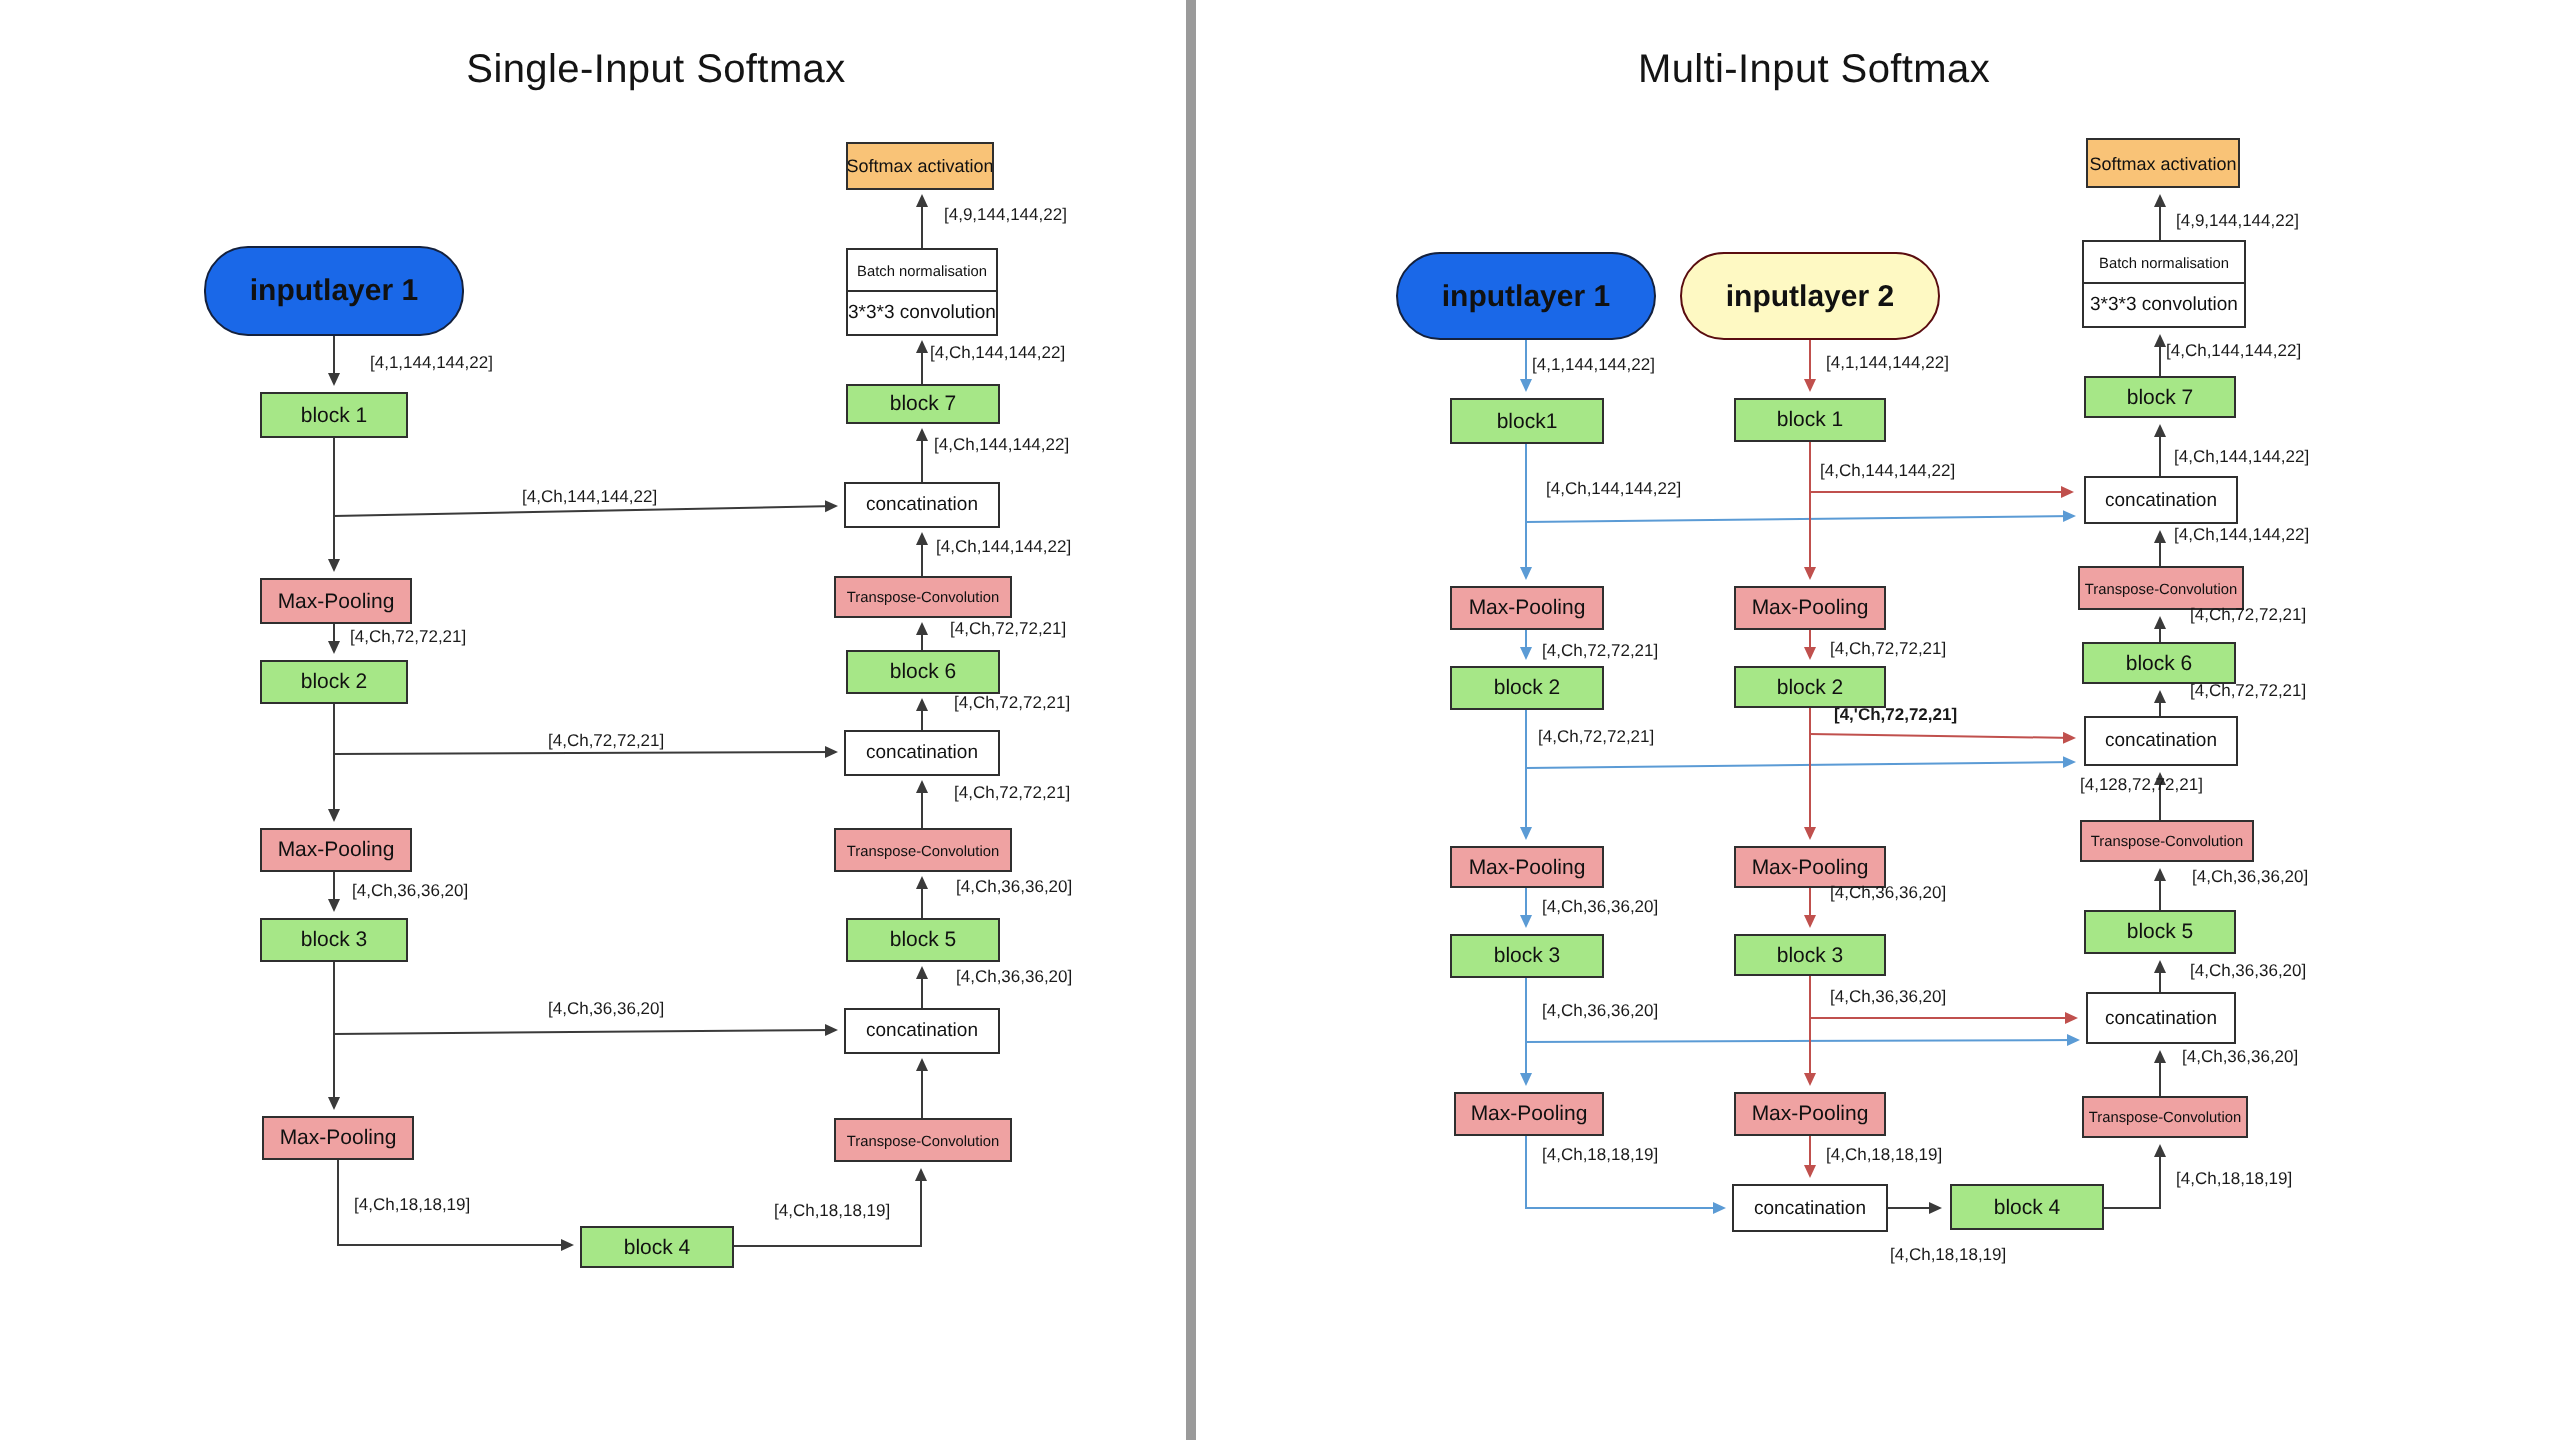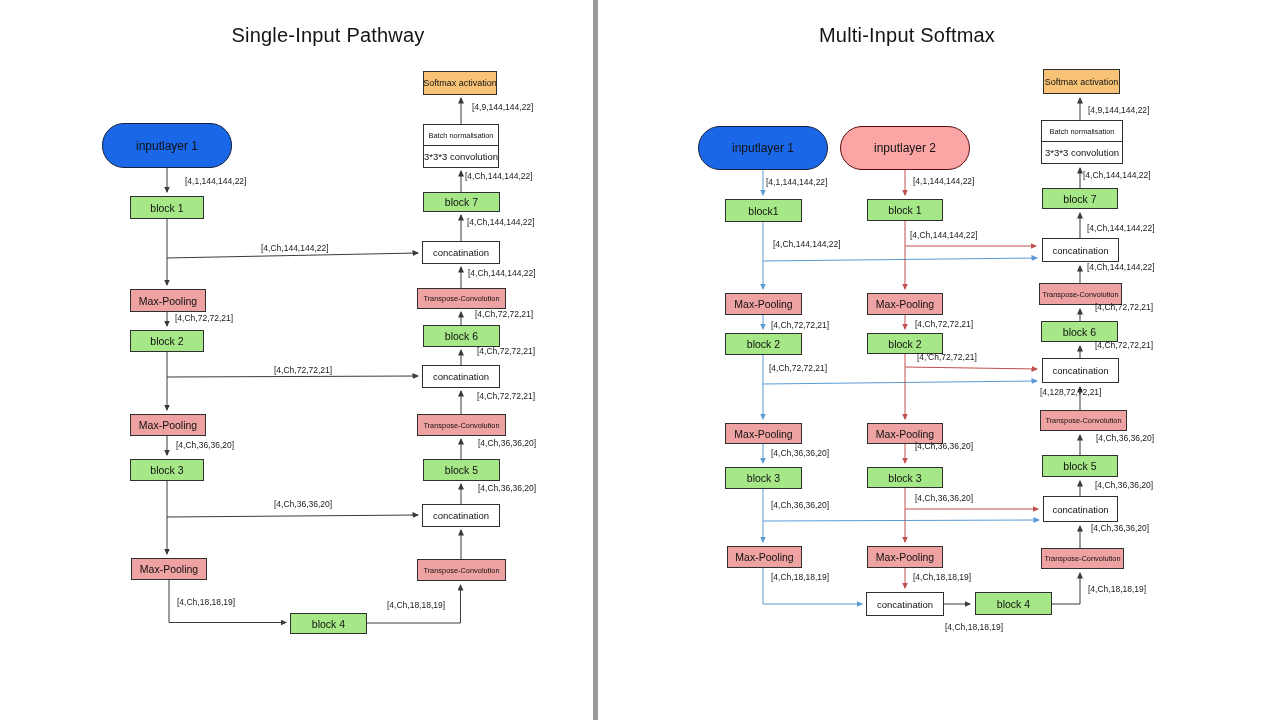--- a/index.html
+++ b/index.html
@@ -10,23 +10,23 @@
          transform:translateX(-50%);letter-spacing:0.2px;}
   svg.edges{position:absolute;left:0;top:0;width:1280px;height:720px;}
   .node{position:absolute;box-sizing:border-box;border:1.4px solid #2f2f2f;
         display:flex;align-items:center;justify-content:center;text-align:center;
         font-size:10.5px;font-weight:400;white-space:nowrap;overflow:hidden;}
   .green{background:#a6e787;}
   .pink{background:#efa2a2;}
   .white{background:#ffffff;}
   .orange{background:#f9c377;font-size:9px;}
   .tiny{font-size:7.4px;font-weight:400;}
-  .stadium{border-radius:22px;border:1.6px solid #14213d;font-size:12px;font-weight:400;}
+  .stadium{border-radius:22px;border:1.6px solid #14213d;font-size:15px;font-weight:700;}
   .blue-st{background:#1a68e8;}
-  .red-st{background:#fca5a5;border-color:#5a0d10;}
+  .red-st{background:#fef9c3;border-color:#5a0d10;}
   .dbl{position:absolute;box-sizing:border-box;border:1.4px solid #2f2f2f;background:#fff;
        display:flex;flex-direction:column;}
   .dbl .row1{flex:0 0 20px;border-bottom:1.4px solid #2f2f2f;display:flex;align-items:center;
        justify-content:center;font-size:7.4px;white-space:nowrap;}
   .dbl .row2{flex:1;display:flex;align-items:center;justify-content:center;font-size:9.5px;
        font-weight:500;white-space:nowrap;}
   .elabel{position:absolute;font-size:8.5px;color:#1a1a1a;white-space:nowrap;line-height:10px;}
 </style>
 </head>
 <body>
@@ -101,21 +101,21 @@
     <path d="M1080,410 V387" marker-end="url(#ab)"></path>
     <path d="M1080,358 V346" marker-end="url(#ab)"></path>
     <path d="M1080,321 V309" marker-end="url(#ab)"></path>
     <path d="M1080,283 V266" marker-end="url(#ab)"></path>
     <path d="M1080,238 V213" marker-end="url(#ab)"></path>
     <path d="M1080,188 V168" marker-end="url(#ab)"></path>
     <path d="M1080,120 V98" marker-end="url(#ab)"></path>
   </g>
 </svg>
 
-<div class="title" style="left:328px;top:24px;">Single-Input Pathway</div>
+<div class="title" style="left:328px;top:24px;">Single-Input Softmax</div>
 
 <div class="node stadium blue-st" style="left:102px;top:123px;width:130px;height:45px;">inputlayer 1</div>
 <div class="node green" style="left:130px;top:196px;width:74px;height:23px;">block 1</div>
 <div class="node pink" style="left:130px;top:289px;width:76px;height:23px;">Max-Pooling</div>
 <div class="node green" style="left:130px;top:330px;width:74px;height:22px;">block 2</div>
 <div class="node pink" style="left:130px;top:414px;width:76px;height:22px;">Max-Pooling</div>
 <div class="node green" style="left:130px;top:459px;width:74px;height:22px;">block 3</div>
 <div class="node pink" style="left:131px;top:558px;width:76px;height:22px;">Max-Pooling</div>
 <div class="node green" style="left:290px;top:613px;width:77px;height:21px;">block 4</div>
 <div class="node pink tiny" style="left:417px;top:559px;width:89px;height:22px;">Transpose-Convolution</div>
@@ -184,21 +184,21 @@
 </div>
 <div class="node orange" style="left:1043px;top:69px;width:77px;height:25px;">Softmax activation</div>
 
 <span class="elabel" style="left:766px;top:177px;">[4,1,144,144,22]</span>
 <span class="elabel" style="left:913px;top:176px;">[4,1,144,144,22]</span>
 <span class="elabel" style="left:773px;top:239px;">[4,Ch,144,144,22]</span>
 <span class="elabel" style="left:910px;top:230px;">[4,Ch,144,144,22]</span>
 <span class="elabel" style="left:771px;top:320px;">[4,Ch,72,72,21]</span>
 <span class="elabel" style="left:915px;top:319px;">[4,Ch,72,72,21]</span>
 <span class="elabel" style="left:769px;top:363px;">[4,Ch,72,72,21]</span>
-<span class="elabel" style="left:917px;top:352px;">[4,'Ch,72,72,21]</span>
+<span class="elabel" style="left:917px;top:352px;font-weight:bold;">[4,'Ch,72,72,21]</span>
 <span class="elabel" style="left:771px;top:448px;">[4,Ch,36,36,20]</span>
 <span class="elabel" style="left:915px;top:441px;">[4,Ch,36,36,20]</span>
 <span class="elabel" style="left:771px;top:500px;">[4,Ch,36,36,20]</span>
 <span class="elabel" style="left:915px;top:493px;">[4,Ch,36,36,20]</span>
 <span class="elabel" style="left:771px;top:572px;">[4,Ch,18,18,19]</span>
 <span class="elabel" style="left:913px;top:572px;">[4,Ch,18,18,19]</span>
 <span class="elabel" style="left:945px;top:622px;">[4,Ch,18,18,19]</span>
 <span class="elabel" style="left:1088px;top:584px;">[4,Ch,18,18,19]</span>
 <span class="elabel" style="left:1091px;top:523px;">[4,Ch,36,36,20]</span>
 <span class="elabel" style="left:1095px;top:480px;">[4,Ch,36,36,20]</span>

